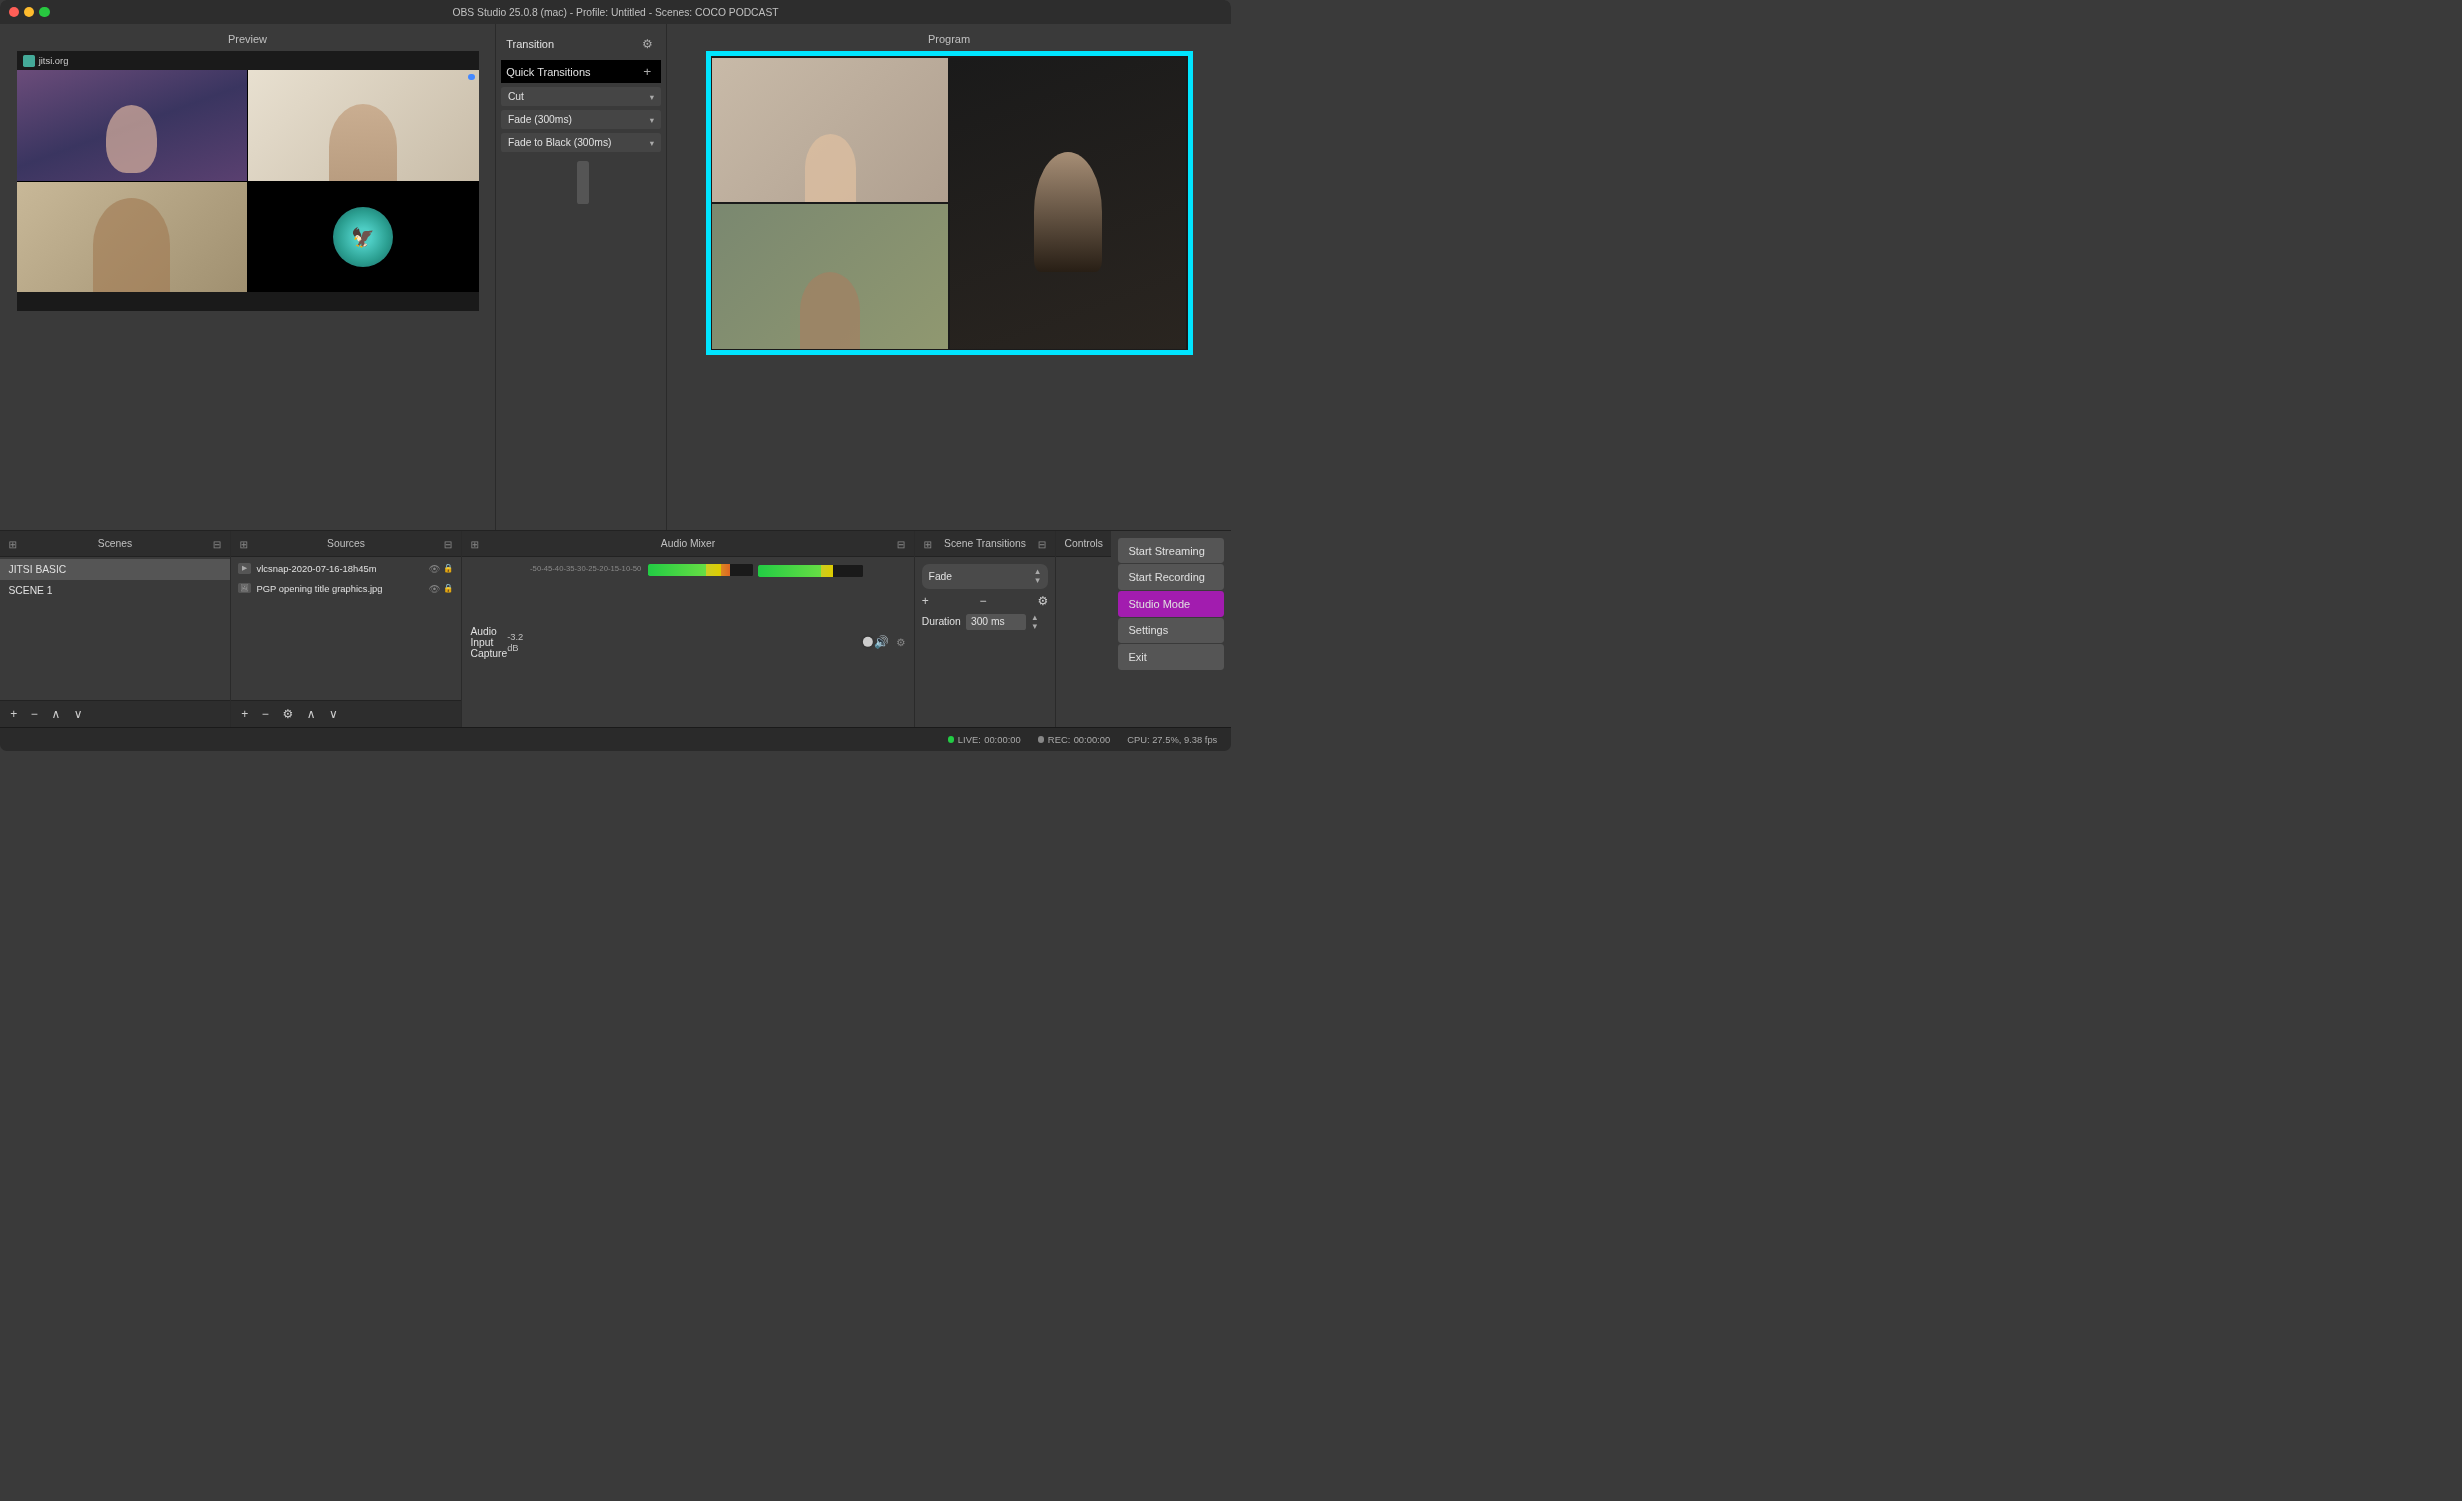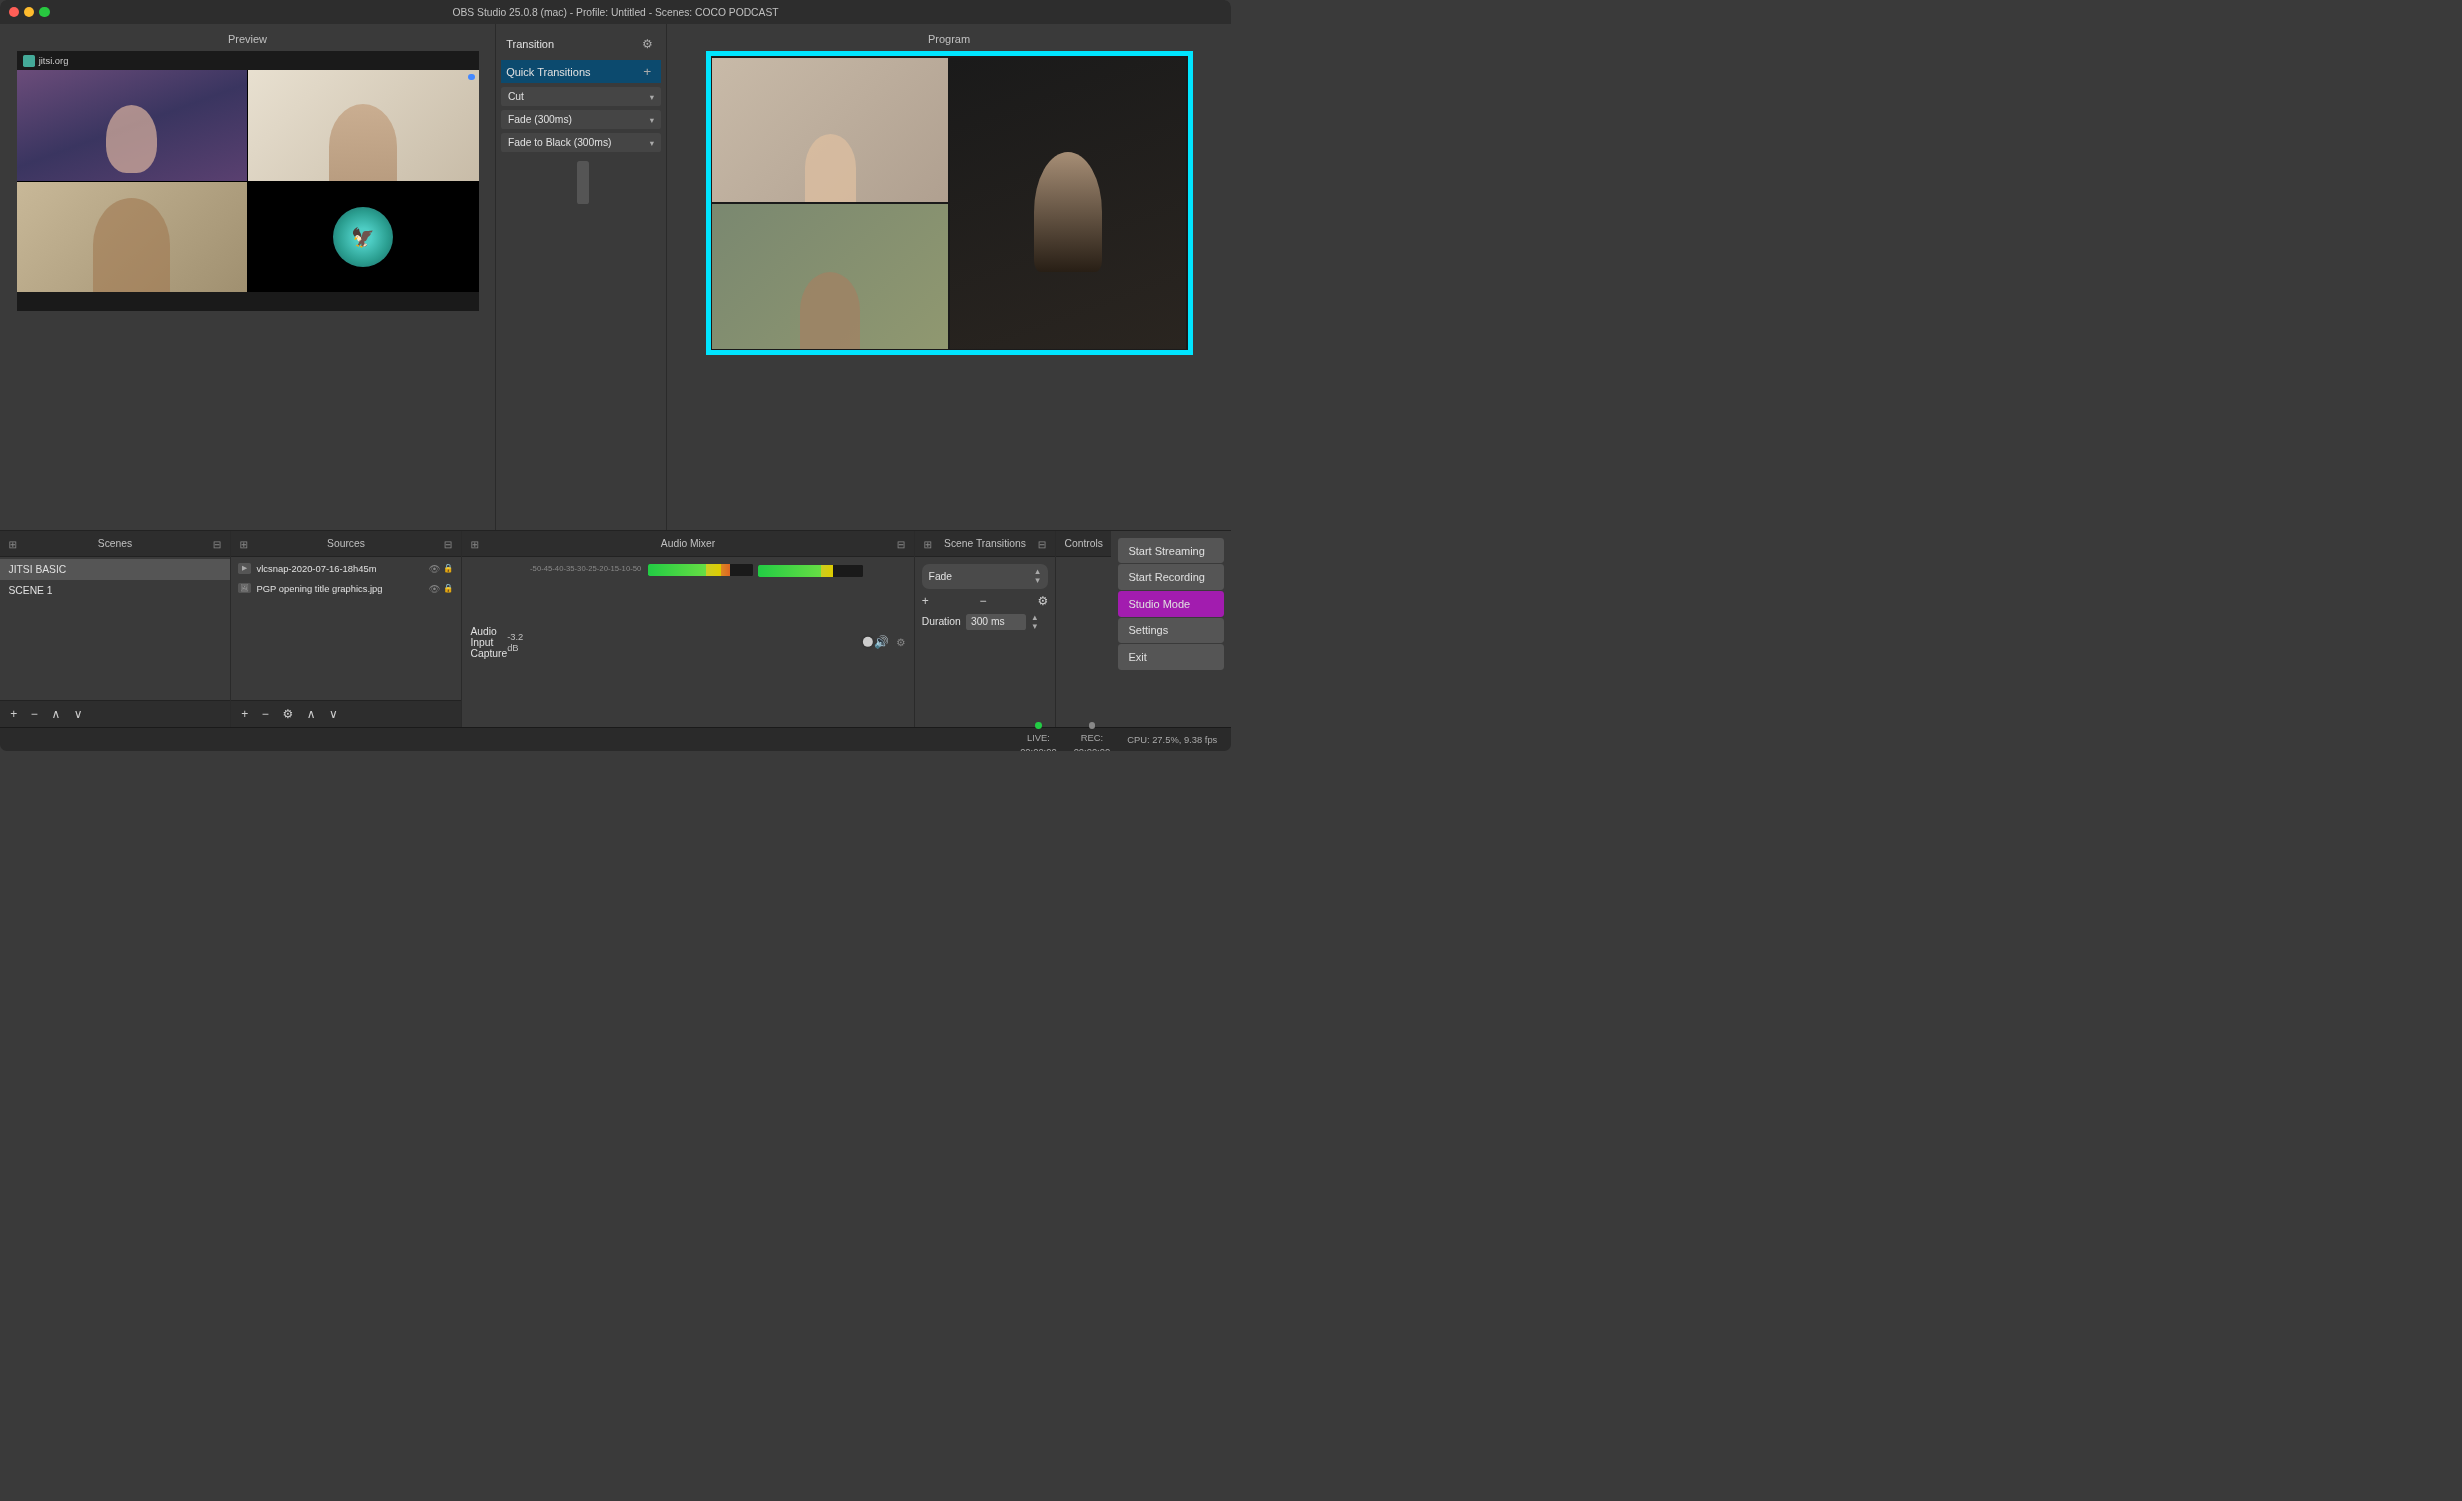--- a/index.html
+++ b/index.html
@@ -164,21 +164,21 @@
       font-size: 12px;
       display: flex;
       align-items: center;
       justify-content: center;
     }
     .quick-transitions-row {
       display: flex;
       align-items: center;
       justify-content: space-between;
       padding: 3.4px 5.1px;
-      background: #0c4a6e;
+      background: #000000;
     }
     .quick-transitions-label {
       font-size: 11px;
       color: #e0e0e0;
     }
     .add-btn {
       width: 17px; height: 17px;
       background: none;
       border: none;
       color: #aaa;
@@ -500,21 +500,20 @@
       padding: 0 13.7px;
       gap: 17px;
       border-top: 0.9px solid #1a1a1a;
       font-size: 9.4px;
       color: #aaa;
     }
     .status-item {
       display: flex;
       align-items: center;
       gap: 3.4px;
-      flex-direction: column;
     }
     .status-dot {
       width: 6.8px; height: 6.8px;
       border-radius: 50%;
       background: #888;
     }
     .status-dot.live { background: #22cc44; }
     .full-meter {
       display: flex;
       width: 100%;

